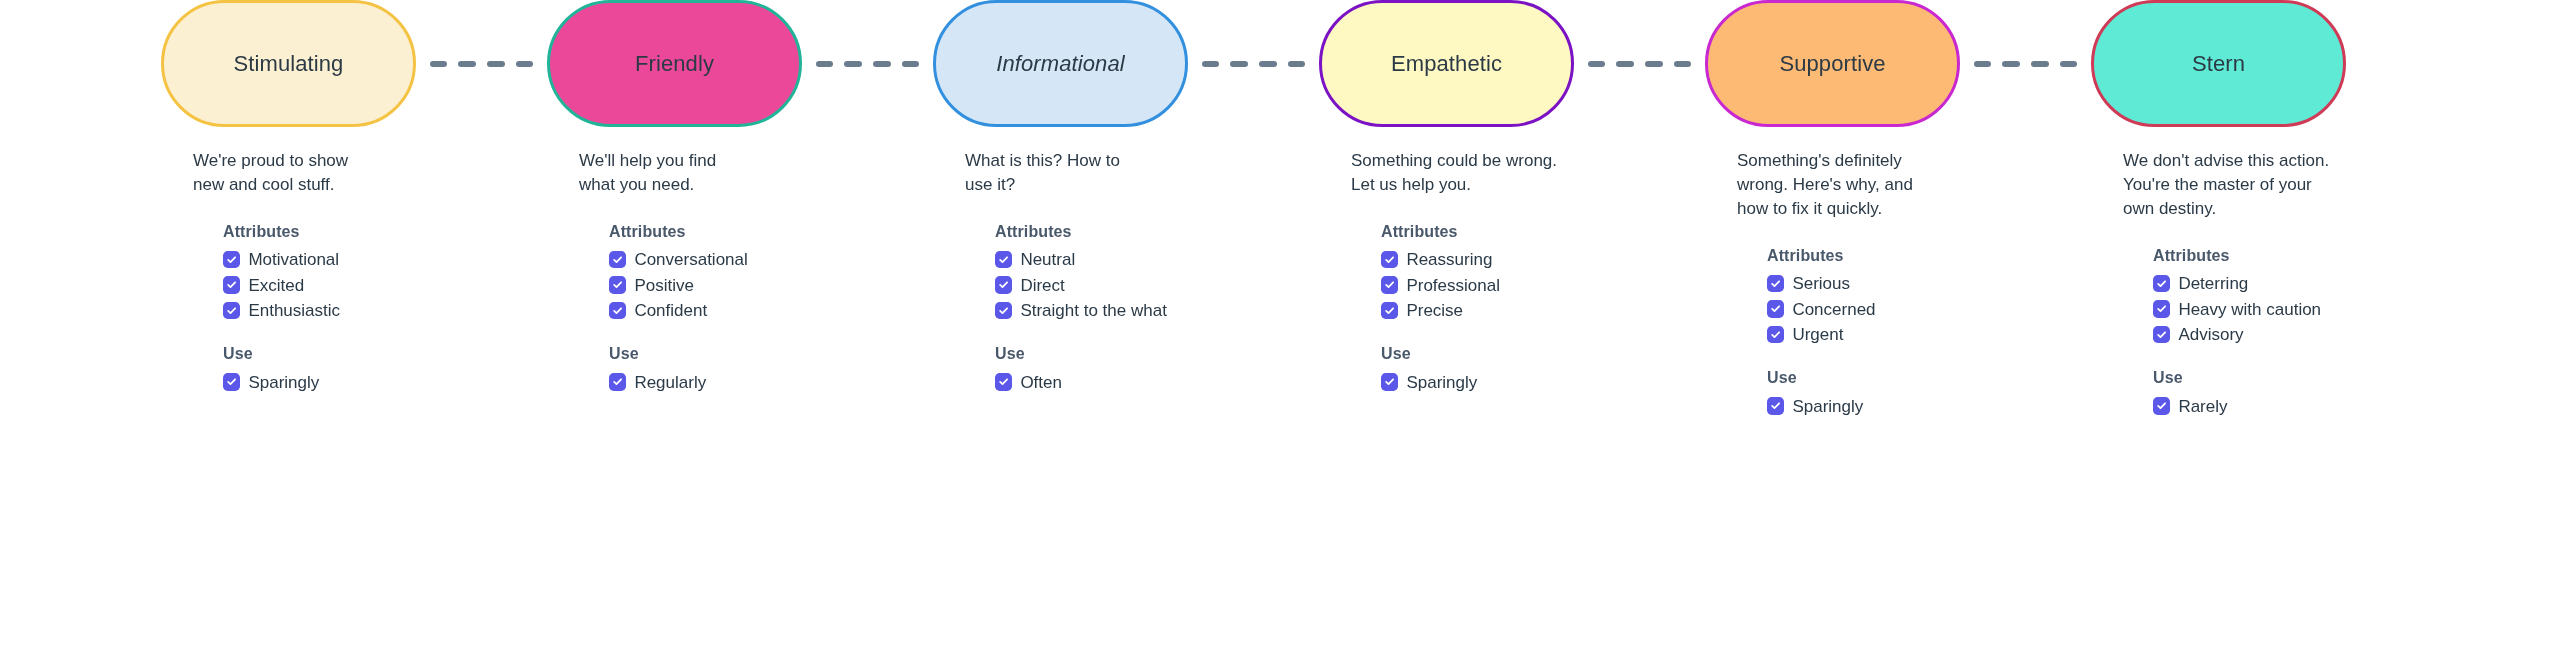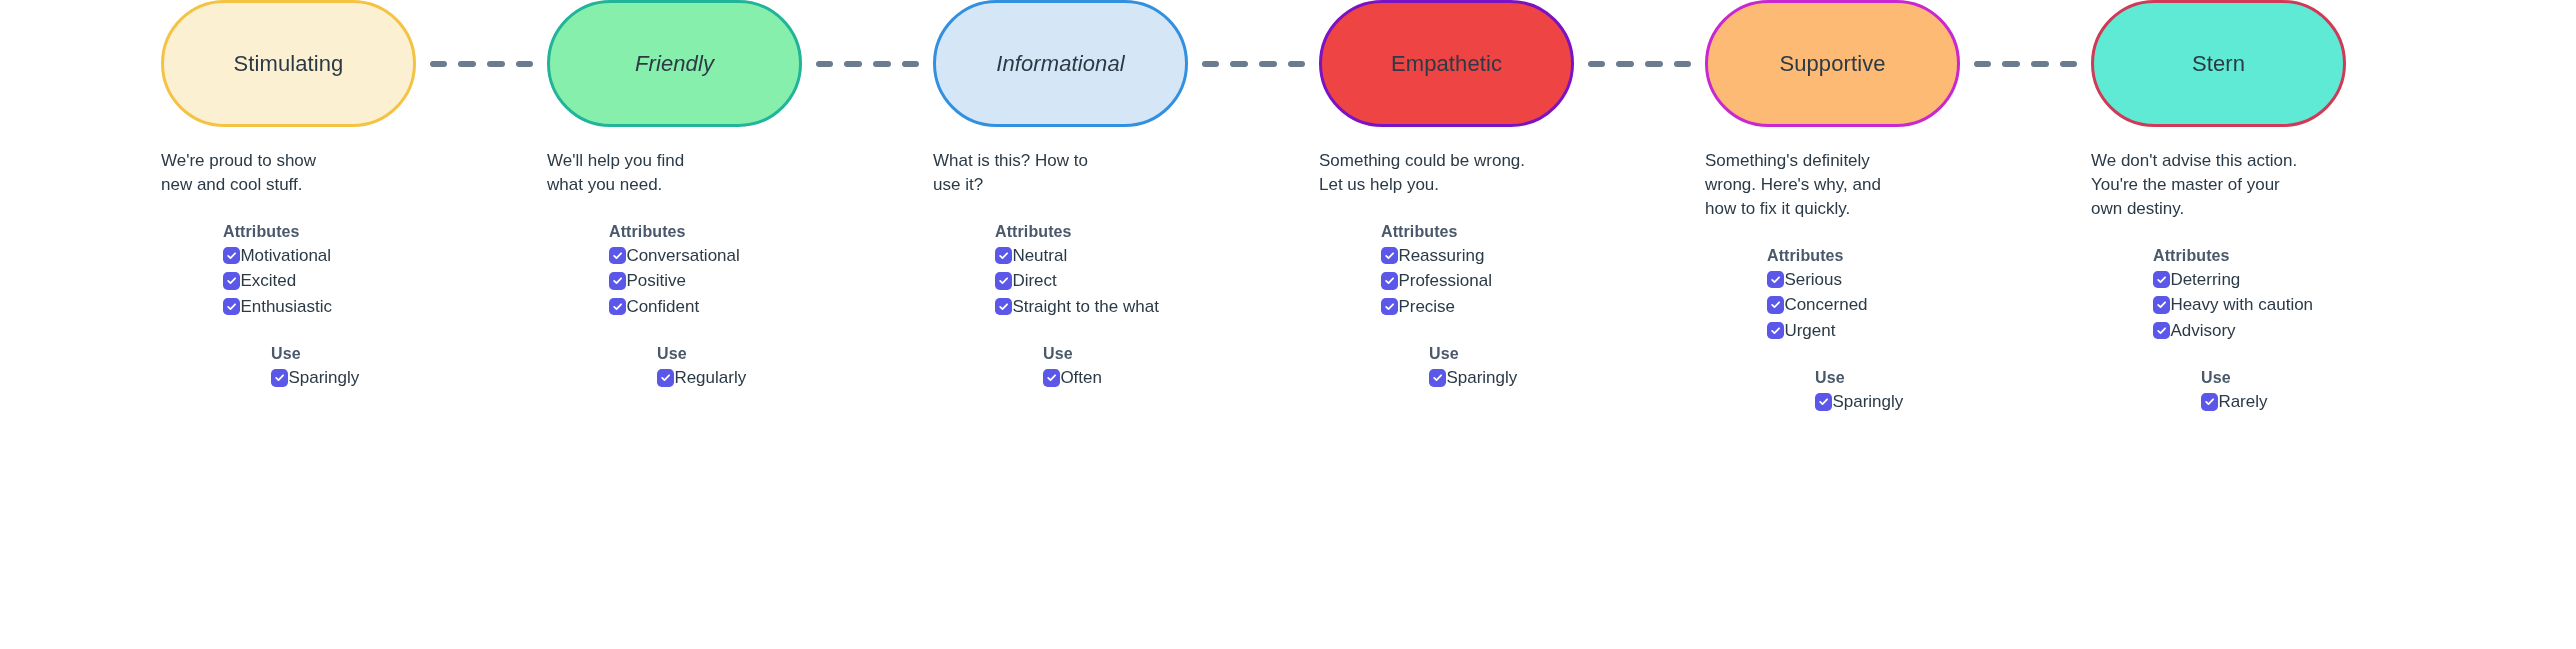--- a/index.html
+++ b/index.html
@@ -88,39 +88,42 @@
   }
 
   
   .desc {
     margin-top: 22px;
     font-size: 17px;
     line-height: 1.42;
     color: #2B3A47;
     max-width: 241px;
     white-space: pre-line;
+    margin-left: 32px;
   }
 
   
   .groups {
     margin-top: 25.5px;
     padding-left: 62px;
   }
-  .group + .group { margin-top: 22px; margin-left: 48px; }
+  .group + .group { margin-top: 22px; }
 
   .group-title {
     font-size: 16px;
     font-weight: 700;
     color: #49586A;
     margin-bottom: 6px;
     letter-spacing: 0.1px;
   }
 
   .check-row {
     display: flex;
+    align-items: center;
+    gap: 8px;
     height: 25.5px;
   }
 
   .checkbox {
     width: 17.4px;
     height: 17.4px;
     min-width: 17.4px;
     border-radius: 4.7px;
     background: #5B57E8;
     display: flex;
@@ -190,21 +193,21 @@
       </div>
       <div class="tone-gap">
         <div class="connector">
           <span class="dash" style="background: rgb(106, 124, 142);"></span>
           <span class="dash" style="background: rgb(106, 124, 142);"></span>
           <span class="dash" style="background: rgb(106, 124, 142);"></span>
           <span class="dash" style="background: rgb(106, 124, 142);"></span>
         </div>
       </div>
       <div class="tone-col">
-        <div class="pill" style="background: #86efac; border-color: rgb(33, 180, 152); font-style: italic;">
+        <div class="pill" style="background: #ec4899; border-color: rgb(33, 180, 152);">
           <span class="pill-label">Friendly</span>
         </div>
         <p class="desc">We'll help you find
 what you need.</p>
         <div class="groups">
           <div class="group">
             <div class="group-title">Attributes</div>
             <div class="check-row">
               <span class="checkbox" style="background: rgb(91, 87, 232);">
                 <svg width="11.4" height="11.4" viewBox="0 0 17 17">
@@ -300,21 +303,21 @@
       </div>
       <div class="tone-gap">
         <div class="connector">
           <span class="dash" style="background: rgb(106, 124, 142);"></span>
           <span class="dash" style="background: rgb(106, 124, 142);"></span>
           <span class="dash" style="background: rgb(106, 124, 142);"></span>
           <span class="dash" style="background: rgb(106, 124, 142);"></span>
         </div>
       </div>
       <div class="tone-col">
-        <div class="pill" style="background: #ef4444; border-color: rgb(123, 18, 196);">
+        <div class="pill" style="background: #fef9c3; border-color: rgb(123, 18, 196);">
           <span class="pill-label">Empathetic</span>
         </div>
         <p class="desc">Something could be wrong.
 Let us help you.</p>
         <div class="groups">
           <div class="group">
             <div class="group-title">Attributes</div>
             <div class="check-row">
               <span class="checkbox" style="background: rgb(91, 87, 232);">
                 <svg width="11.4" height="11.4" viewBox="0 0 17 17">

